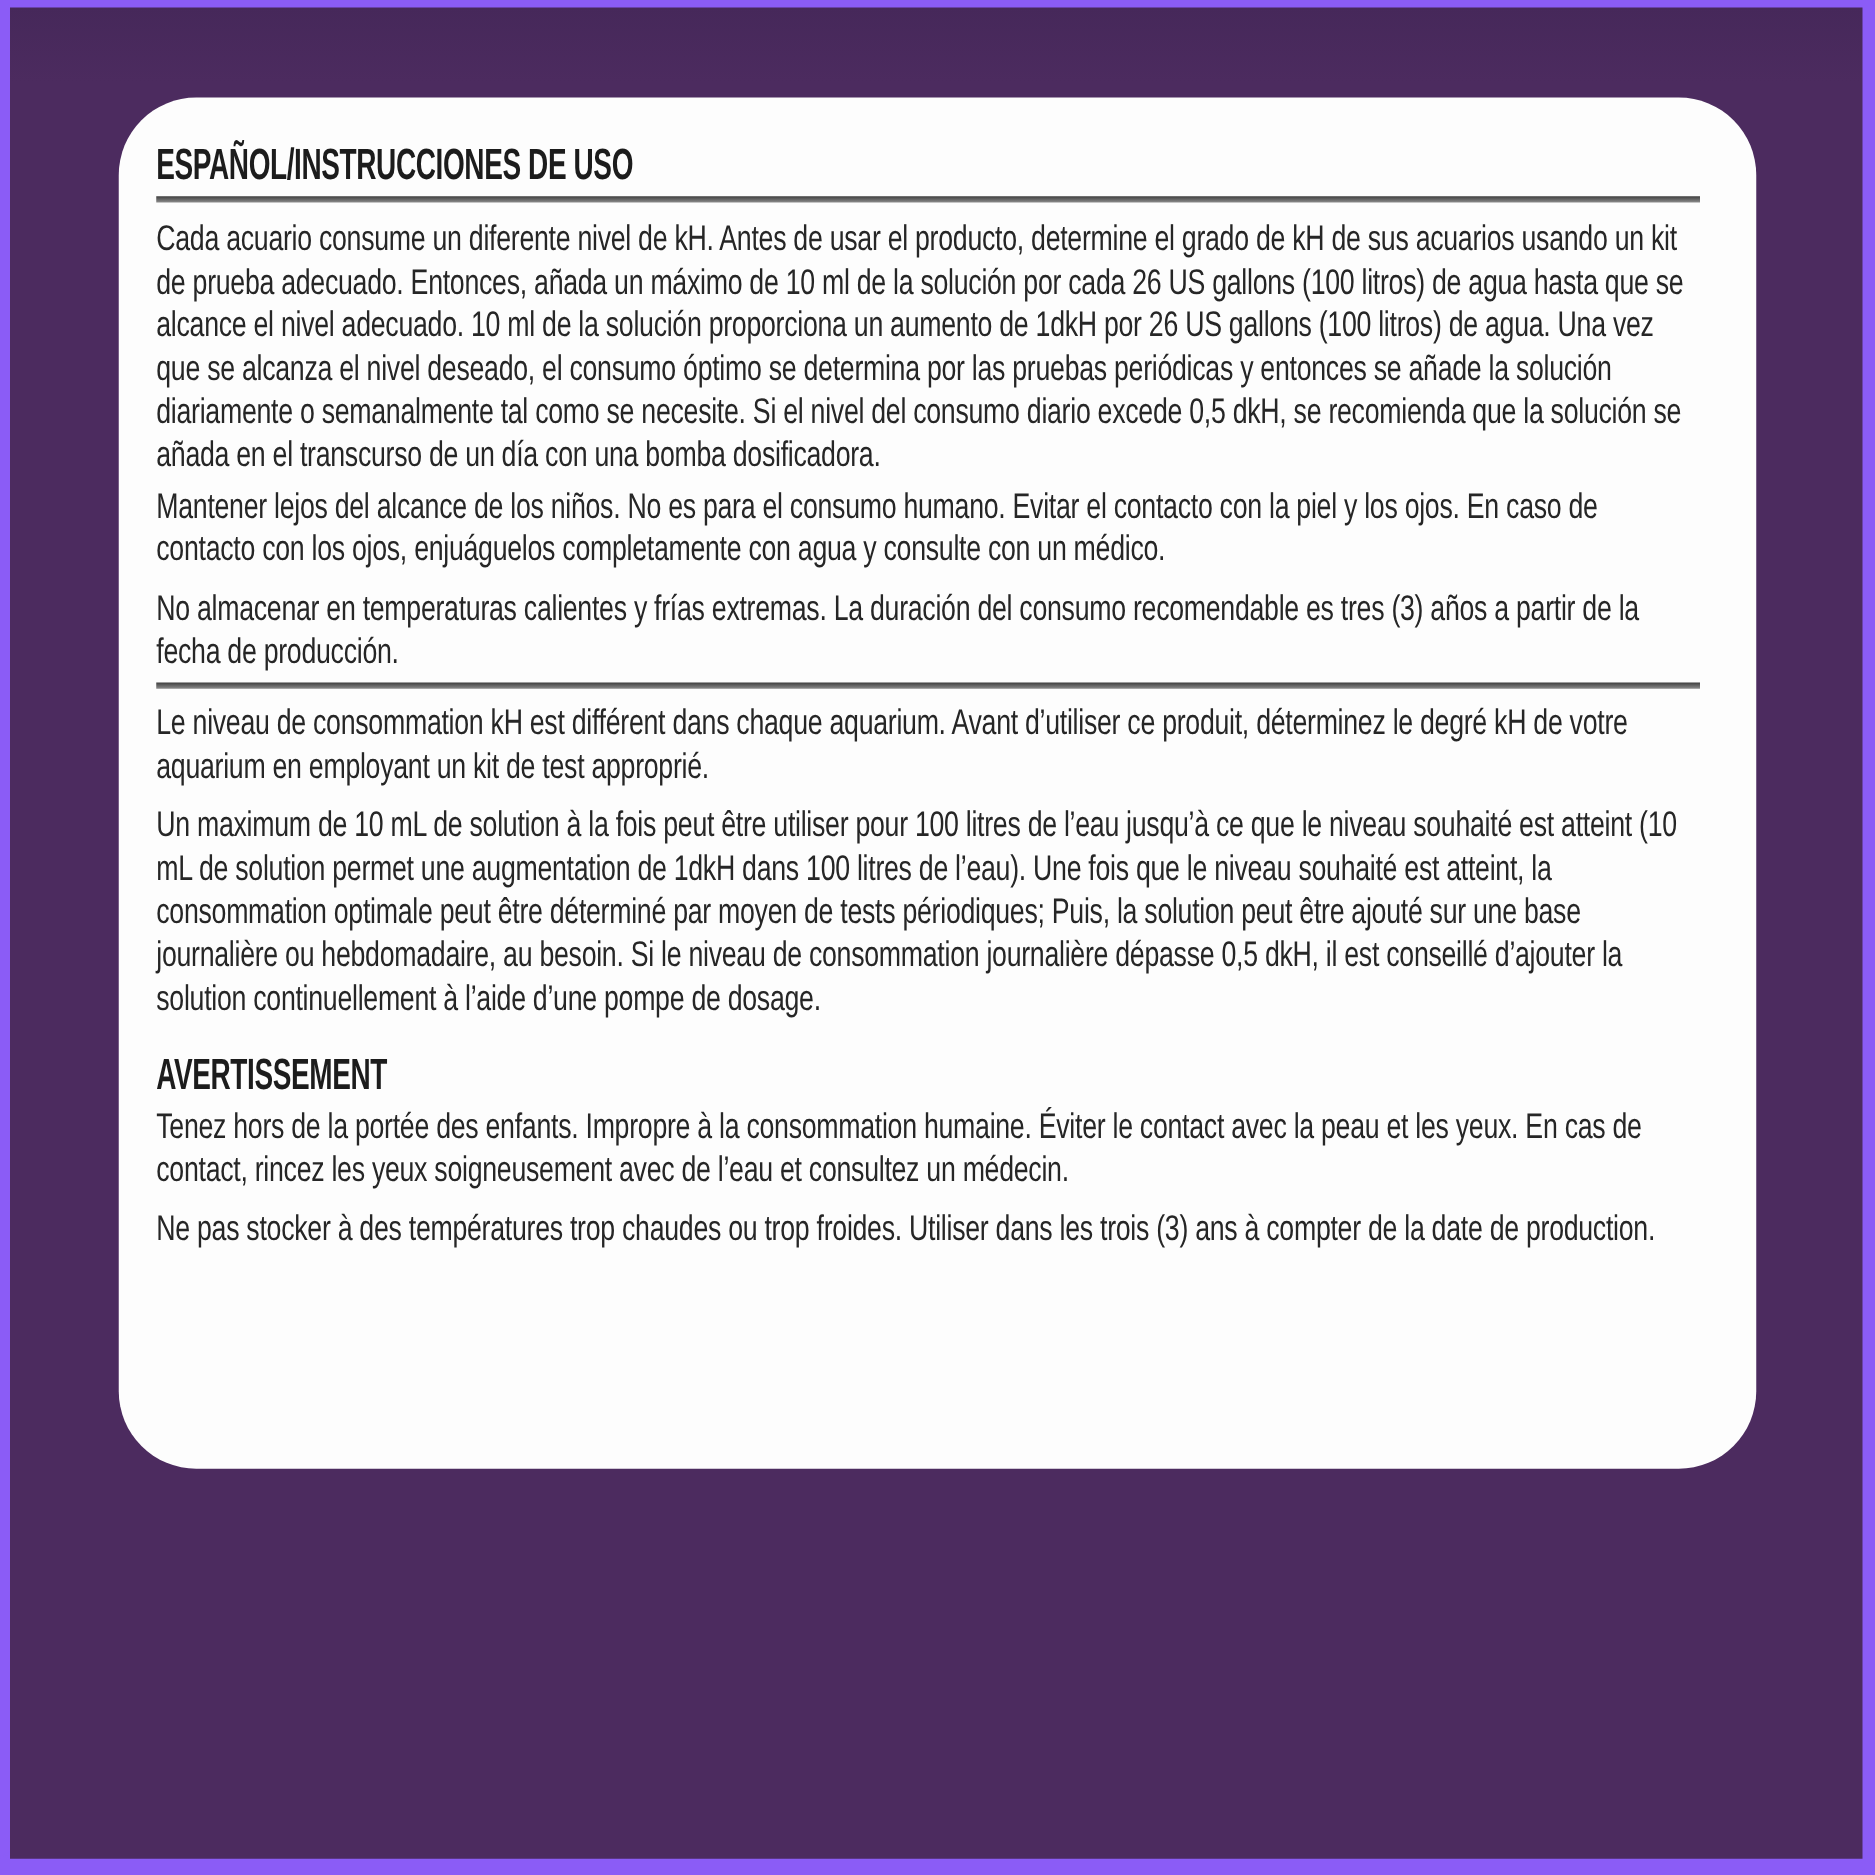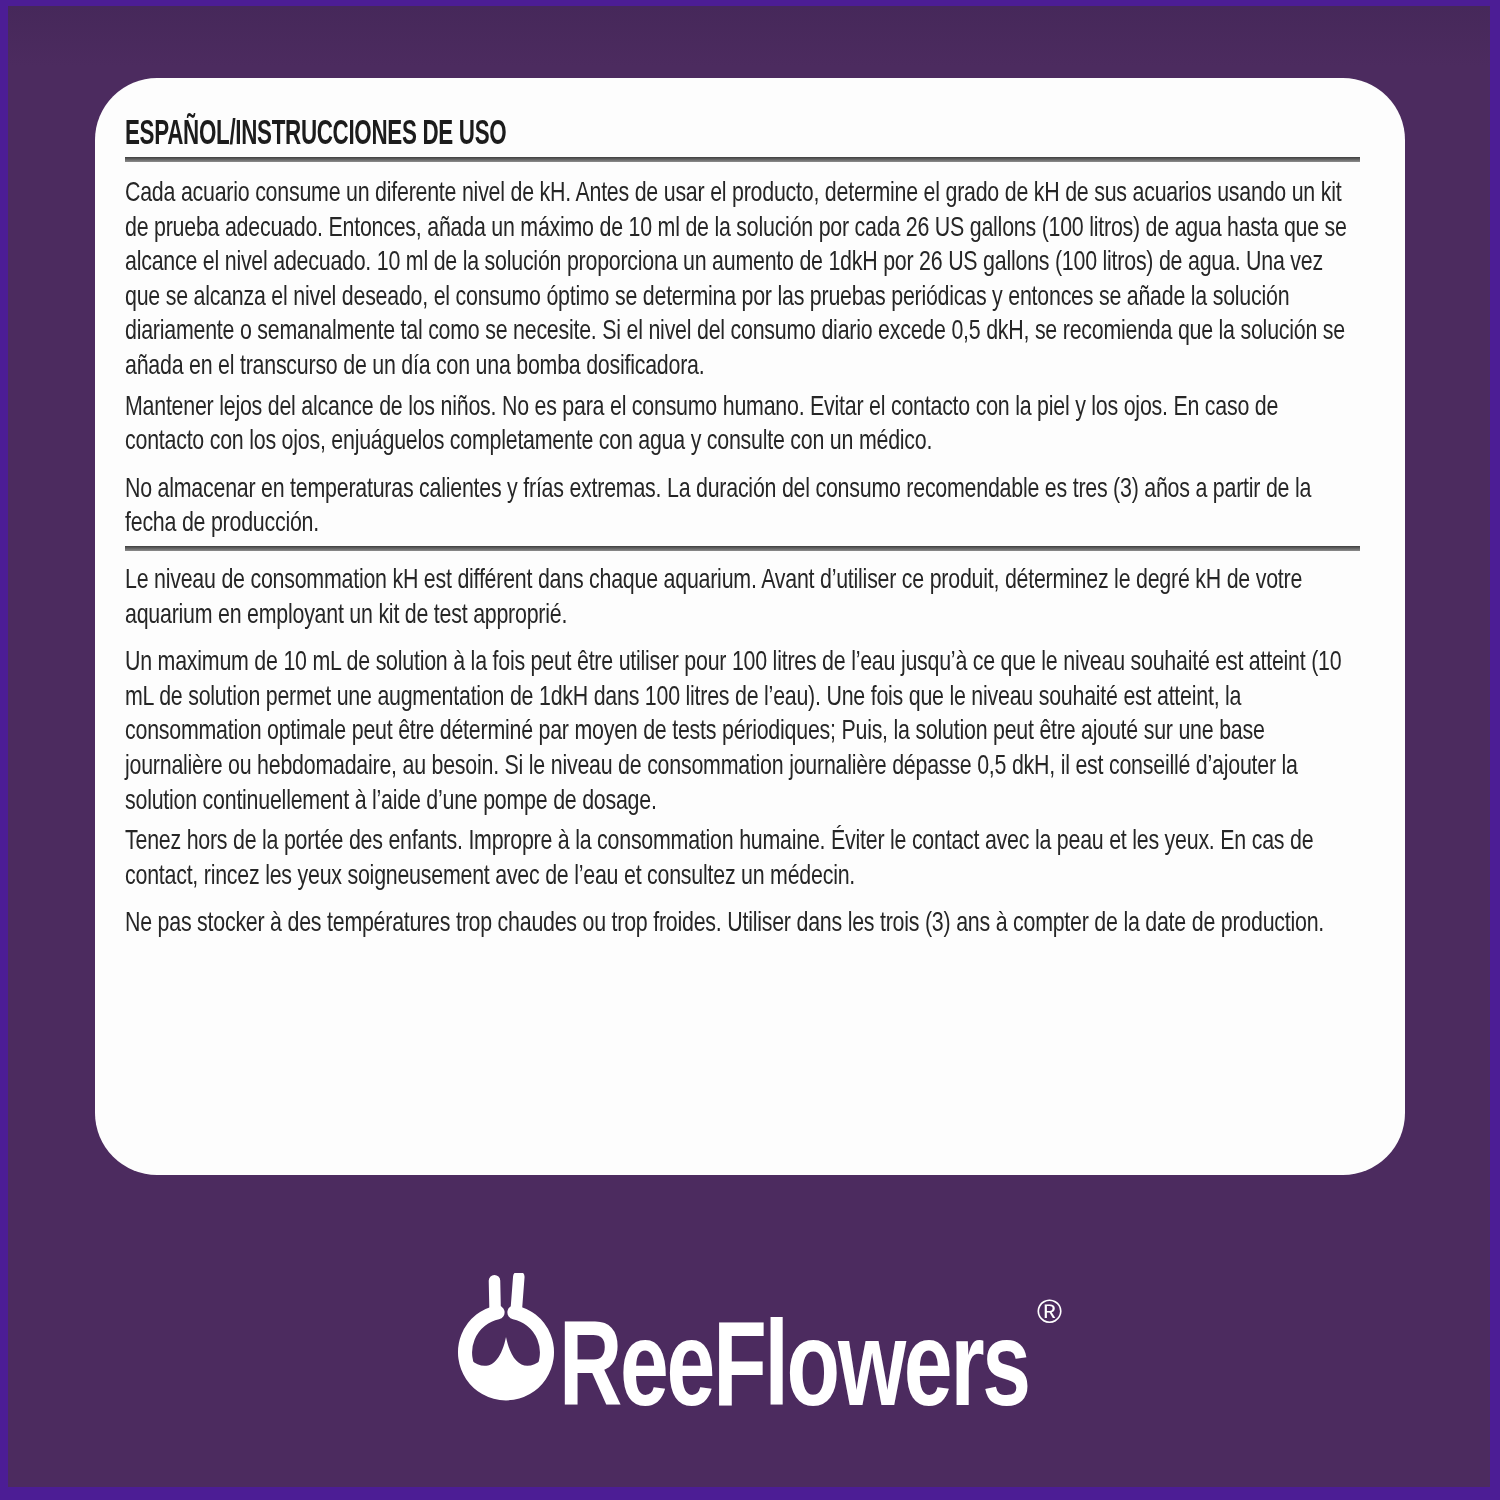--- a/index.html
+++ b/index.html
@@ -6,21 +6,21 @@
     margin: 0;
     padding: 0;
     width: 1500px;
     height: 1500px;
     font-family: "Liberation Sans", "DejaVu Sans", sans-serif;
   }
   .frame {
     position: relative;
     width: 1500px;
     height: 1500px;
-    background: #4c1d95;
+    background: #8b5cf6;
     overflow: hidden;
   }
   .purple {
     position: absolute;
     left: 8px;
     right: 10px;
     top: 6px;
     bottom: 13px;
     background: linear-gradient(#46285a, #4c2b5f 60px);
   }
@@ -133,39 +133,22 @@
         <p class="para mt-para-gap">No almacenar en temperaturas calientes y frías extremas. La duración del consumo recomendable es tres (3) años a partir de la fecha de producción.</p>
       </section>
 
       <section>
         <div class="rule"></div>
         <p class="para mt-para-first">Le niveau de consommation kH est différent dans chaque aquarium. Avant d’utiliser ce produit, déterminez le degré kH de votre aquarium en employant un kit de test approprié.</p>
         <p class="para mt-para-gap">Un maximum de 10 mL de solution à la fois peut être utiliser pour 100 litres de l’eau jusqu’à ce que le niveau souhaité est atteint (10 mL de solution permet une augmentation de 1dkH dans 100 litres de l’eau). Une fois que le niveau souhaité est atteint, la consommation optimale peut être déterminé par moyen de tests périodiques; Puis, la solution peut être ajouté sur une base journalière ou hebdomadaire, au besoin. Si le niveau de consommation journalière dépasse 0,5 dkH, il est conseillé d’ajouter la solution continuellement à l’aide d’une pompe de dosage.</p>
       </section>
 
       <section>
+        <h2 class="mt-head-av"><span class="h">AVERTISSEMENT</span></h2>
         <p class="para mt-para-tight">Tenez hors de la portée des enfants. Impropre à la consommation humaine. Éviter le contact avec la peau et les yeux. En cas de contact, rincez les yeux soigneusement avec de l’eau et consultez un médecin.</p>
         <p class="para mt-para-gap">Ne pas stocker à des températures trop chaudes ou trop froides. Utiliser dans les trois (3) ans à compter de la date de production.</p>
       </section>
 
     </div>
 
-    <div class="logo">
-      <svg class="flask" viewBox="0 0 100 100" xmlns="http://www.w3.org/2000/svg">
-        <defs>
-          <clipPath id="bulbClip">
-              <circle cx="50" cy="62" r="27.5"></circle>
-            </clipPath>
-        </defs>
-
-        <path d="M 56.6 30.7 A 32 32 0 1 1 43.4 30.7" fill="none" stroke="#ffffff" stroke-width="11" stroke-linecap="round"></path>
-
-        <path d="M 41 6 L 41.5 29" fill="none" stroke="#ffffff" stroke-width="9" stroke-linecap="round"></path>
-        <path d="M 60 3 L 58 29" fill="none" stroke="#ffffff" stroke-width="9" stroke-linecap="round"></path>
-
-        <path clip-path="url(#bulbClip)" fill="#ffffff" d="M 20 66 C 33 78 45 74 50 50 C 55 74 67 78 80 66 L 82 100 L 18 100 Z"></path>
-      </svg>
-      <div class="wordmark">ReeFlowers</div>
-      <div class="rmark">®</div>
-    </div>
 
   </div>
 </div>
 
 </body></html>

